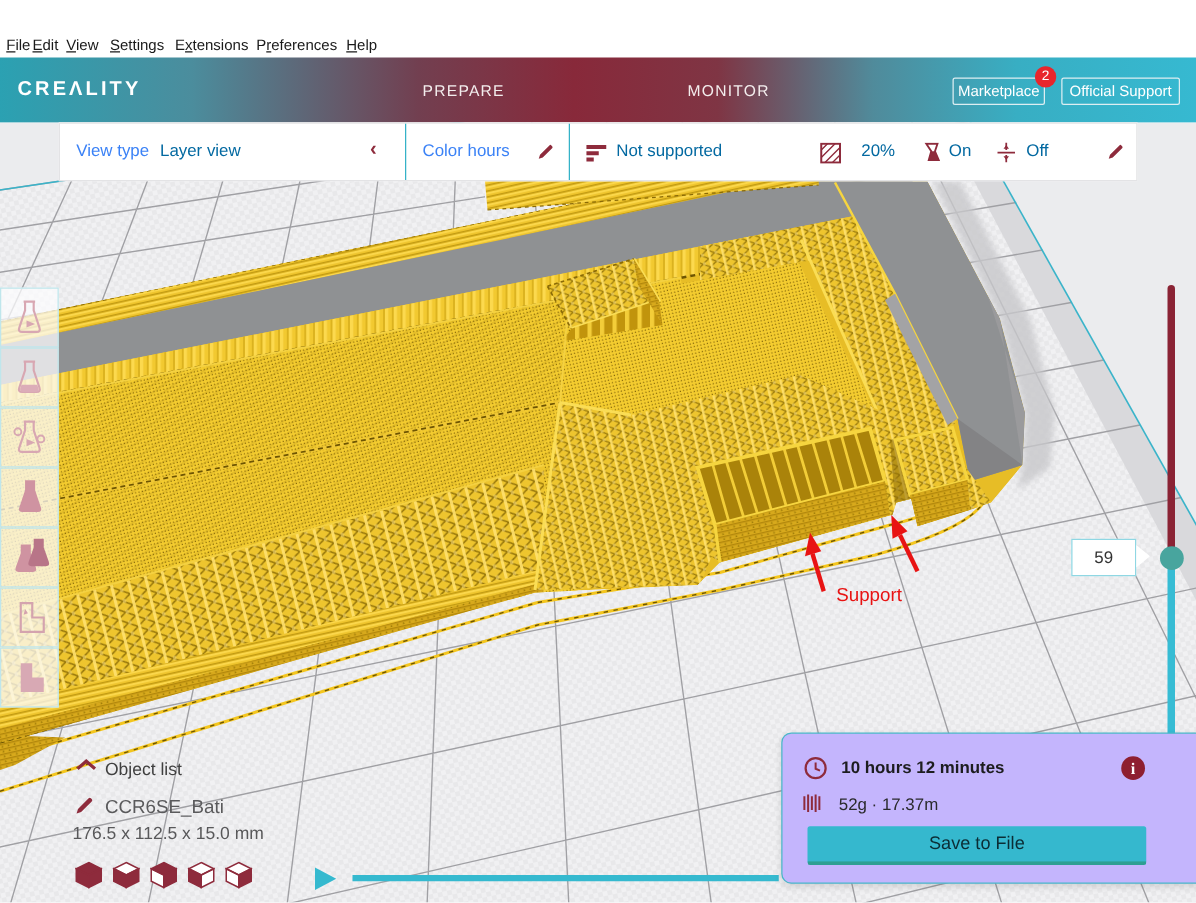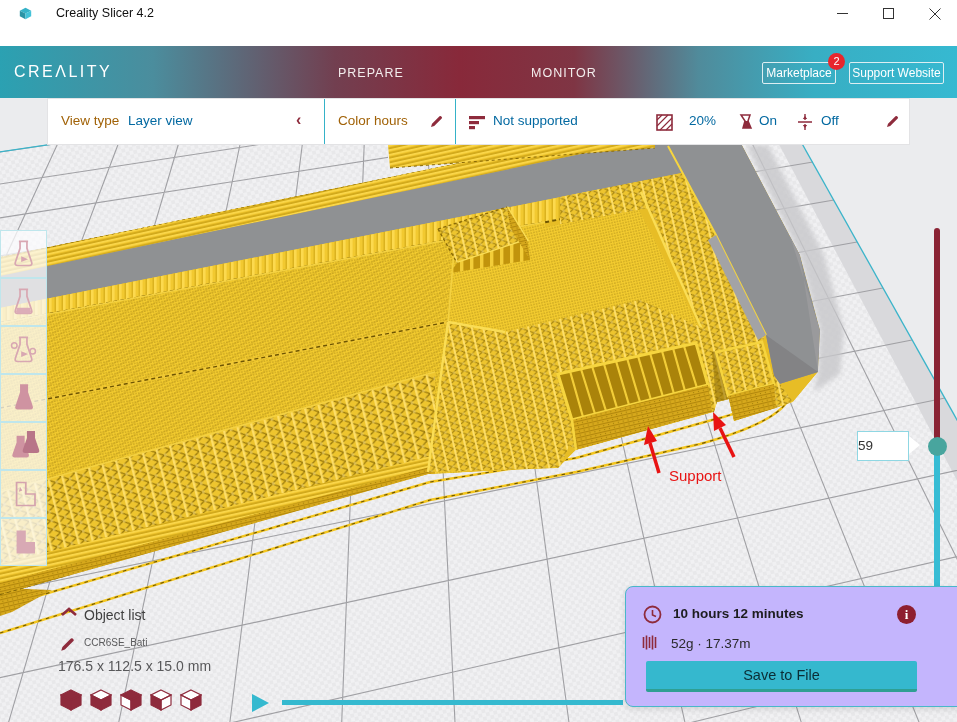--- a/index.html
+++ b/index.html
@@ -4,70 +4,62 @@
 *{margin:0;padding:0;box-sizing:border-box}
 html,body{width:957px;height:722px;overflow:hidden;font-family:"Liberation Sans",sans-serif;background:#fff}
 #app{position:relative;width:957px;height:722px}
 #titlebar{position:absolute;left:0;top:0;width:957px;height:27px;background:#fff}
 #titlebar .ticon{position:absolute;left:19px;top:7px;width:13px;height:13px}
 #titlebar .ttext{position:absolute;left:56px;top:6px;font-size:12.5px;color:#111}
 .winbtn{position:absolute;top:0;width:46px;height:27px}
 #menubar{position:absolute;left:0;top:27px;width:957px;height:19px;background:#fff;font-size:12px;color:#1a1a1a}
 #menubar span{position:absolute;top:2px}
 #header{position:absolute;left:0;top:46px;width:957px;height:52px;background:linear-gradient(90deg,#2ba1b2 0%,#4b8d9d 16%,#723f50 35%,#88293a 48%,#7f3544 60%,#508b9b 73%,#38aec3 85%,#36b9d1 100%)}
-#logo{position:absolute;left:14px;top:17px;font-size:16px;font-weight:normal;letter-spacing:2.5px;color:#fff}
+#logo{position:absolute;left:14px;top:17px;font-size:16px;font-weight:bold;letter-spacing:2.5px;color:#fff}
 .tab{position:absolute;top:20px;font-size:12.5px;letter-spacing:1px;color:#f3eded}
 #tab-preview{position:absolute;left:424px;top:58px;width:101px;height:29px;background:#fff;border-radius:3px;color:#2b2b33;font-size:12.5px;letter-spacing:1px;text-align:center;line-height:29px}
 .hbtn{position:absolute;top:16px;height:22px;border:1px solid #ddeef2;border-radius:2px;color:#fff;font-size:12px;text-align:center;line-height:20px}
 #badge{position:absolute;left:828px;top:53px;width:17px;height:17px;border-radius:50%;background:#e8262c;color:#fff;font-size:11px;text-align:center;line-height:17px}
 #toolbar{position:absolute;left:47px;top:98px;width:863px;height:47px;background:#fff;border:1px solid #e3e3e5;font-size:13.5px}
 .tdiv{position:absolute;top:0;width:1px;height:45px;background:#35b2c8}
-.tgray{color:#a16207}.tdark{color:#0369a1}
+.tgray{color:#3b82f6}.tdark{color:#0369a1}
 #toolbar span{position:absolute;top:14px}
 #scene{position:absolute;left:0;top:98px}
 .sidebox{position:absolute;left:0;width:47px;height:48px;background:rgba(252,252,253,0.74);border:1px solid #bfe6ec}
 #slider-red{position:absolute;left:934px;top:228px;width:6px;height:219px;background:#8a2334;border-radius:3px}
 #slider-cyan{position:absolute;left:934px;top:447px;width:6px;height:169px;background:#37bcd4}
 .shandle{position:absolute;border-radius:50%}
-#tooltip59{position:absolute;left:857px;top:431px;width:52px;height:30px;background:#fff;border:1.5px solid #8fd7e3;font-size:13.5px;color:#333;text-align:left;line-height:28px}
+#tooltip59{position:absolute;left:857px;top:431px;width:52px;height:30px;background:#fff;border:1.5px solid #8fd7e3;font-size:13.5px;color:#333;text-align:center;line-height:28px}
 #tooltip59 .arr{position:absolute;left:50.5px;top:4px;width:0;height:0;border-top:9px solid transparent;border-bottom:9px solid transparent;border-left:11px solid #fff}
 #tooltip59 .arrb{position:absolute;left:52px;top:2.5px;width:0;height:0;border-top:10.5px solid transparent;border-bottom:10.5px solid transparent;border-left:13px solid #8fd7e3;z-index:-1}
 #panel{position:absolute;left:625px;top:586px;width:340px;height:121px;background:#c4b5fd;border:1px solid #49b7c9;border-radius:8px;box-shadow:0 2px 6px rgba(0,0,0,0.12)}
 #savebtn{position:absolute;left:20px;top:74px;width:271px;height:31px;background:#35b8ce;border-bottom:3px solid #2e9f93;border-radius:2px;color:#0b2d35;font-size:14.5px;text-align:center;line-height:28px}
 #objlist{position:absolute;left:84px;top:607px;font-size:14px;color:#404040}
-#objname{position:absolute;left:84px;top:637px;font-size:10px;color:#5a5a5c}
+#objname{position:absolute;left:84px;top:637px;font-size:15px;color:#5a5a5c}
 #objdims{position:absolute;left:58px;top:658px;font-size:14px;color:#58585a}
 #playtri{position:absolute;left:252px;top:694px;width:0;height:0;border-top:9px solid transparent;border-bottom:9px solid transparent;border-left:17px solid #35b9cf}
 #timeline{position:absolute;left:282px;top:700px;width:341px;height:5px;background:#35b9cf}
 </style></head><body>
 <div id="app">
 
-<div id="titlebar">
-<svg class="ticon" viewBox="0 0 16 16">
-        <polygon points="8,1 15,4.5 8,8 1,4.5" fill="#35b2c8"></polygon>
-        <polygon points="1,4.5 8,8 8,15 1,11.5" fill="#2a93a5"></polygon>
-        <polygon points="15,4.5 8,8 8,15 15,11.5" fill="#43c2d8"></polygon>
-      </svg>
-<span class="ttext">Creality Slicer 4.2</span>
-<div class="winbtn" style="left:819px"><svg width="46" height="27">
-          <line x1="18" y1="13.5" x2="29" y2="13.5" stroke="#333" stroke-width="1"></line>
-        </svg></div>
-<div class="winbtn" style="left:865px"><svg width="46" height="27">
-          <rect x="18.5" y="8.5" width="10" height="10" fill="none" stroke="#333" stroke-width="1"></rect>
-        </svg></div>
-<div class="winbtn" style="left:911px"><svg width="46" height="27">
-          <path d="M18.5,8.5 L29.5,19.5 M29.5,8.5 L18.5,19.5" stroke="#333" stroke-width="1"></path>
-        </svg></div>
-</div>
+<div id="menubar">
+      <span style="left:5px"><u>F</u>ile</span>
+      <span style="left:26px"><u>E</u>dit</span>
+      <span style="left:53px"><u>V</u>iew</span>
+      <span style="left:88px"><u>S</u>ettings</span>
+      <span style="left:140px">E<u>x</u>tensions</span>
+      <span style="left:205px">P<u>r</u>eferences</span>
+      <span style="left:277px"><u>H</u>elp</span>
+    </div>
 <div id="header">
 <div id="logo">CREΛLITY</div>
 <span class="tab" style="left:338px">PREPARE</span>
-<span class="tab" style="left:531px">MONITOR</span>
+<span class="tab" style="left:550px">MONITOR</span>
 <div class="hbtn" style="left:762px;width:74px">Marketplace</div>
-<div class="hbtn" style="left:849px;width:95px">Support Website</div>
+<div class="hbtn" style="left:849px;width:95px">Official Support</div>
 </div>
 <div id="badge">2</div>
 <svg id="scene" viewBox="0 98 957 624" width="957" height="624">
 <defs>
 <filter id="soft" x="-20%" y="-20%" width="140%" height="140%">
           <feGaussianBlur stdDeviation="2.5"></feGaussianBlur>
         </filter>
 <pattern id="checker" width="7.6" height="7.6" patternUnits="userSpaceOnUse" patternTransform="rotate(-12)">
   <rect width="3.8" height="3.8" fill="#00000008"></rect>
   <rect x="3.8" y="3.8" width="3.8" height="3.8" fill="#00000008"></rect>

